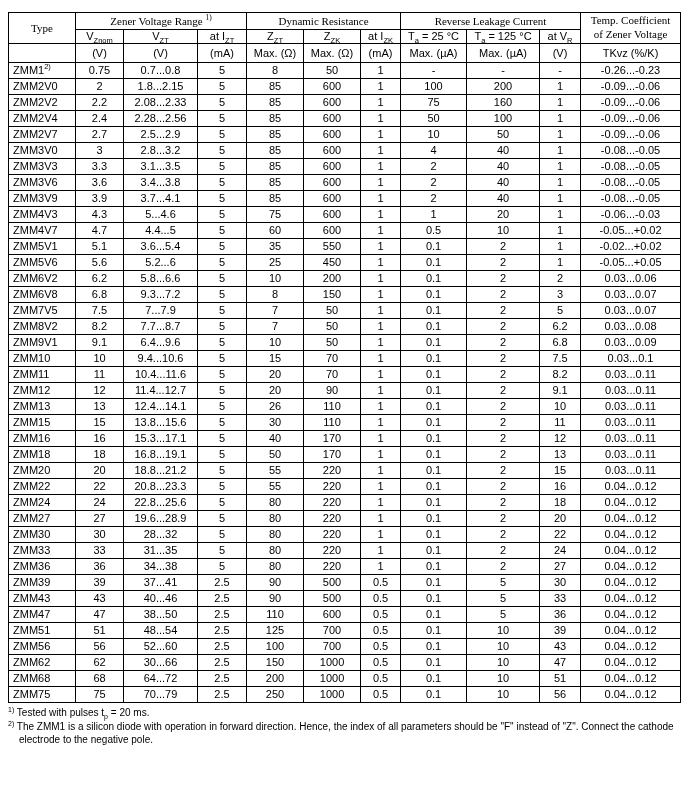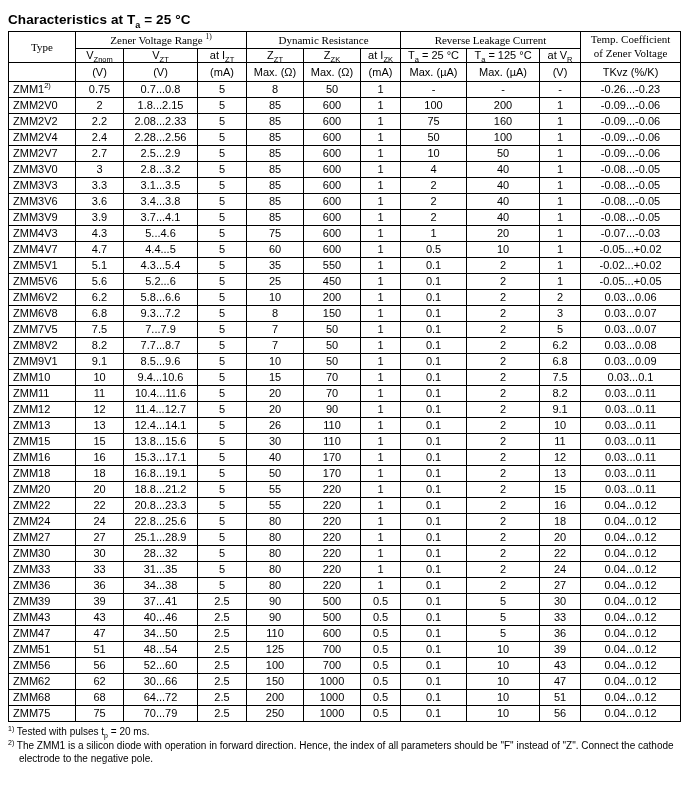--- a/index.html
+++ b/index.html
@@ -37,21 +37,20 @@
   .footnotes { margin-top: 3px; font-size: 10px; width: 668px; }
   .fn { padding-left: 11px; text-indent: -11px; line-height: 1.35; }
   .fn sup { font-size: 7px; }
   .fn sub { font-size: 7px; }
 </style>
 </head>
 <body>
 
 <div class="page">
 
-  <h1 class="title"><span>Characteristics at T</span><sub>a</sub><span> = 25 °C</span></h1>
 
   <table>
     <colgroup>
       <col style="width:67px">
         <col style="width:48px">
         <col style="width:74px">
         <col style="width:49px">
       <col style="width:57px">
         <col style="width:57px">
         <col style="width:40px">
@@ -215,39 +214,39 @@
           <td class="type">ZMM4V3</td>
           <td>4.3</td>
           <td>5...4.6</td>
           <td>5</td>
           <td>75</td>
           <td>600</td>
           <td>1</td>
           <td>1</td>
           <td>20</td>
           <td>1</td>
-          <td>-0.07...-0.03</td>
+          <td>-0.06...-0.03</td>
         </tr>
         <tr>
           <td class="type">ZMM4V7</td>
           <td>4.7</td>
           <td>4.4...5</td>
           <td>5</td>
           <td>60</td>
           <td>600</td>
           <td>1</td>
           <td>0.5</td>
           <td>10</td>
           <td>1</td>
           <td>-0.05...+0.02</td>
         </tr>
         <tr>
           <td class="type">ZMM5V1</td>
           <td>5.1</td>
-          <td>4.3...5.4</td>
+          <td>3.6...5.4</td>
           <td>5</td>
           <td>35</td>
           <td>550</td>
           <td>1</td>
           <td>0.1</td>
           <td>2</td>
           <td>1</td>
           <td>-0.02...+0.02</td>
         </tr>
         <tr>
@@ -311,21 +310,21 @@
           <td>50</td>
           <td>1</td>
           <td>0.1</td>
           <td>2</td>
           <td>6.2</td>
           <td>0.03...0.08</td>
         </tr>
         <tr>
           <td class="type">ZMM9V1</td>
           <td>9.1</td>
-          <td>8.5...9.6</td>
+          <td>6.4...9.6</td>
           <td>5</td>
           <td>10</td>
           <td>50</td>
           <td>1</td>
           <td>0.1</td>
           <td>2</td>
           <td>6.8</td>
           <td>0.03...0.09</td>
         </tr>
         <tr>
@@ -454,21 +453,21 @@
           <td>220</td>
           <td>1</td>
           <td>0.1</td>
           <td>2</td>
           <td>18</td>
           <td>0.04...0.12</td>
         </tr>
         <tr>
           <td class="type">ZMM27</td>
           <td>27</td>
-          <td>25.1...28.9</td>
+          <td>19.6...28.9</td>
           <td>5</td>
           <td>80</td>
           <td>220</td>
           <td>1</td>
           <td>0.1</td>
           <td>2</td>
           <td>20</td>
           <td>0.04...0.12</td>
         </tr>
         <tr>
@@ -532,21 +531,21 @@
           <td>500</td>
           <td>0.5</td>
           <td>0.1</td>
           <td>5</td>
           <td>33</td>
           <td>0.04...0.12</td>
         </tr>
         <tr>
           <td class="type">ZMM47</td>
           <td>47</td>
-          <td>34...50</td>
+          <td>38...50</td>
           <td>2.5</td>
           <td>110</td>
           <td>600</td>
           <td>0.5</td>
           <td>0.1</td>
           <td>5</td>
           <td>36</td>
           <td>0.04...0.12</td>
         </tr>
         <tr>

